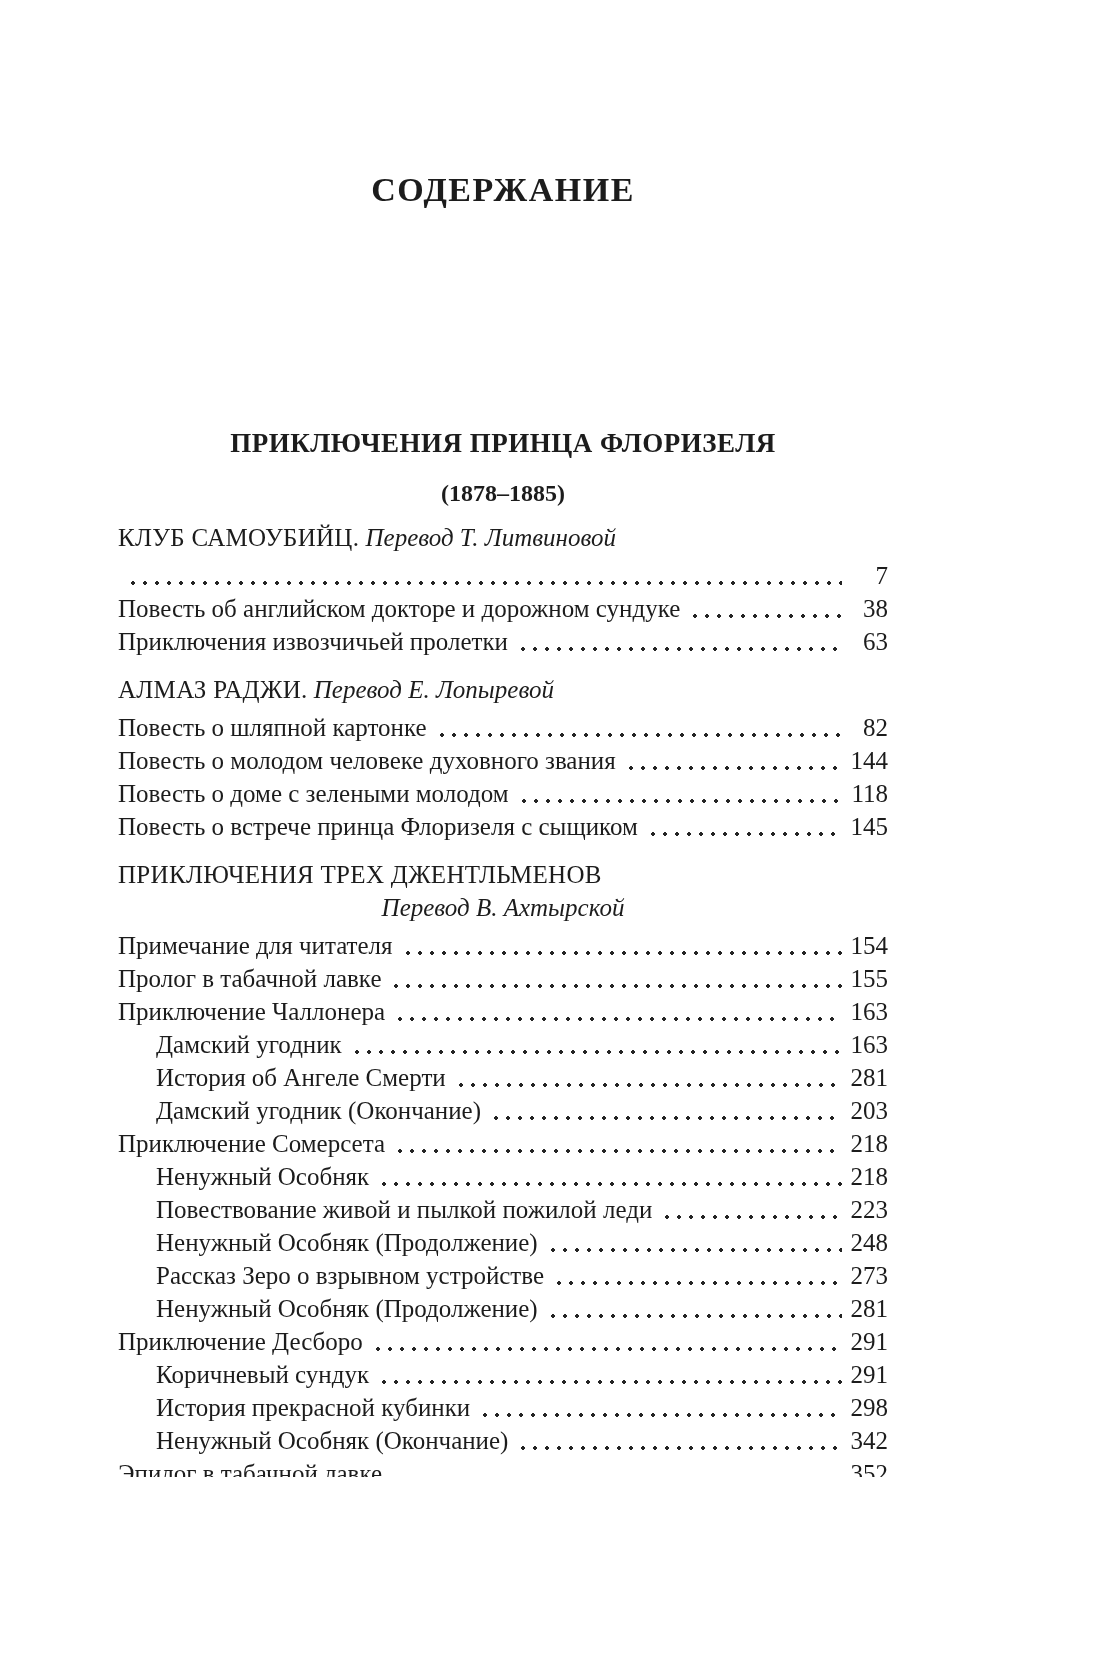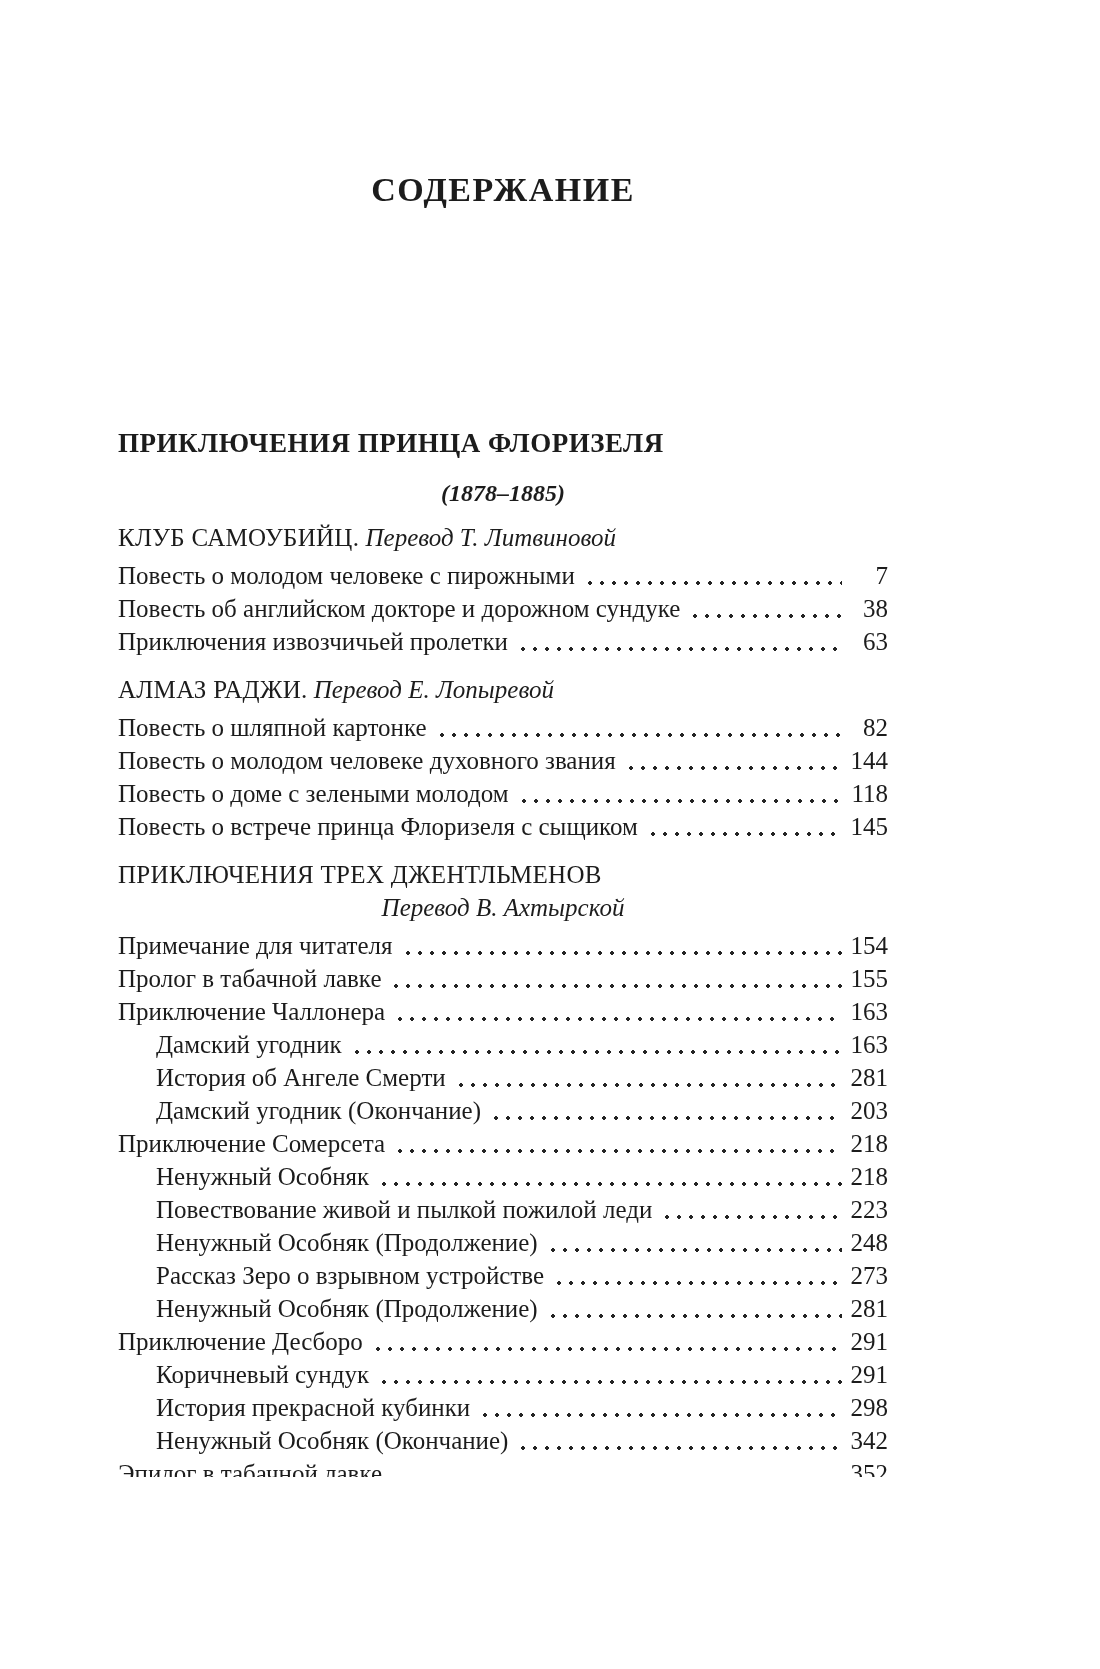--- a/index.html
+++ b/index.html
@@ -21,32 +21,32 @@
   .doc-title {
     margin-top: 170px;
     text-align: center;
     font-size: 34px;
     font-weight: bold;
     letter-spacing: 1.5px;
     line-height: 40px;
   }
   .work-title {
     margin-top: 218px;
+    text-align: center;
     font-size: 27px;
     font-weight: bold;
     letter-spacing: 0.5px;
     line-height: 30px;
   }
   .work-years {
     margin-top: 4px;
     text-align: center;
     font-size: 24px;
     font-weight: bold;
     line-height: 26px;
-    font-style: italic;
   }
   .toc { margin-top: 0; }
   .sec-heading {
     margin-top: 15px;
     font-size: 25px;
     line-height: 33px;
   }
   .sec-title { letter-spacing: 0.3px; }
   .sec-translator { font-style: italic; }
   .sec-heading.stacked .sec-translator { display: block; text-align: center; }
@@ -99,21 +99,20 @@
     <div class="work-years">(1878–1885)</div>
 
     <div class="toc" id="toc-root">
   <section class="toc-section">
     <div class="sec-heading">
       <span class="sec-title">КЛУБ САМОУБИЙЦ.</span>
       <span class="sec-translator"> Перевод Т. Литвиновой</span>
     </div>
     <div class="entries">
   <div class="row">
-    <span class="label">Повесть о молодом человеке с пирожными</span>
     <span class="leader"></span>
     <span class="pagenum">7</span>
   </div>
 
   <div class="row">
     <span class="label">Повесть об английском докторе и дорожном сундуке</span>
     <span class="leader"></span>
     <span class="pagenum">38</span>
   </div>
 

